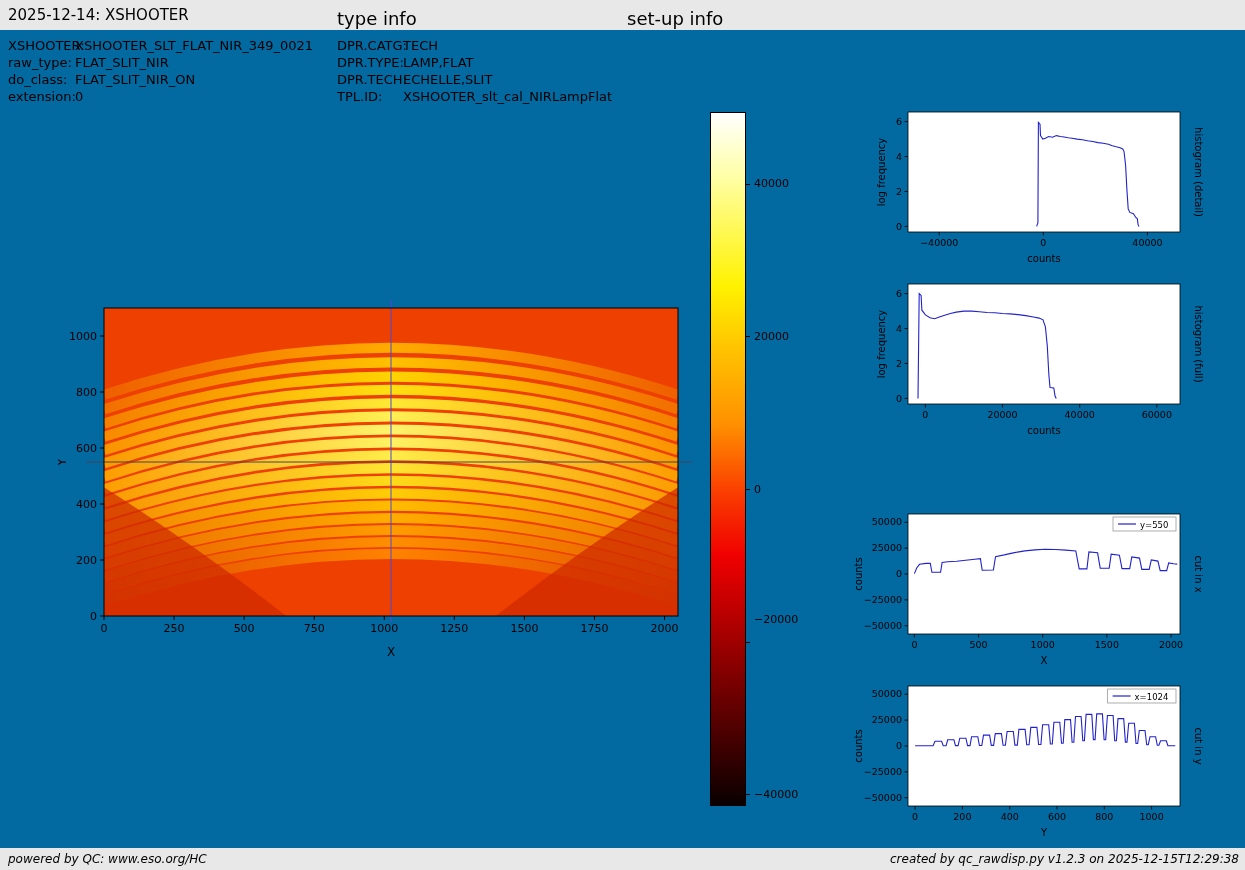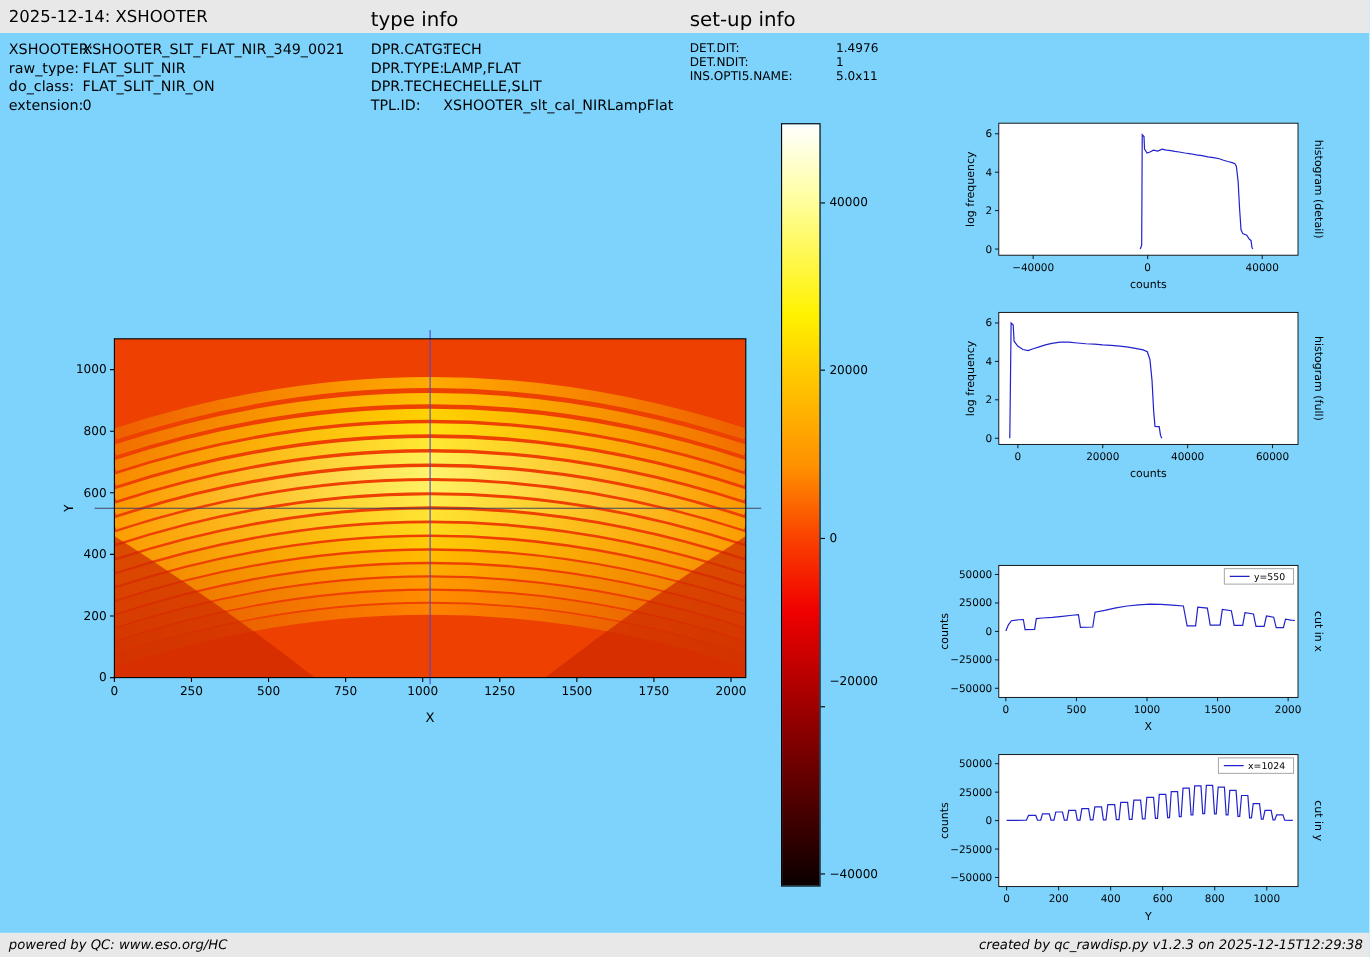--- a/index.html
+++ b/index.html
@@ -1,16 +1,16 @@
 <!DOCTYPE html>
 <html><head>
 <meta charset="utf-8">
 <style>
   html,body{margin:0;padding:0;background:#fff;}
-  .page{position:relative;width:1245px;height:870px;background:#7dd3fc;
+  .page{position:relative;width:1245px;height:870px;background:#0369a1;
         font-family:"DejaVu Sans",sans-serif;color:#000;overflow:hidden;}
   .header{position:absolute;left:0;top:0;width:100%;height:30px;background:#e8e8e8;}
   .header .title{position:absolute;left:8px;top:6px;font-size:15px;}
   .header .sect{position:absolute;top:8px;font-size:18px;}
   .header .type-info{left:337px;}
   .header .setup-info{left:627px;}
   .infoblock{position:absolute;font-size:13px;line-height:17px;}
   #file-info{left:8px;top:37px;}
   #type-info{left:337px;top:37px;}
   #setup-info{left:627px;top:37px;font-size:11px;line-height:13px;}
@@ -75,34 +75,20 @@
     <div class="inforow">
         <span class="lbl-type">DPR.TECH:</span>
         <span class="val">ECHELLE,SLIT</span>
       </div>
     <div class="inforow">
         <span class="lbl-type">TPL.ID:</span>
         <span class="val">XSHOOTER_slt_cal_NIRLampFlat</span>
       </div>
   </div>
 
-  <div class="infoblock" id="setup-info">
-    <div class="inforow">
-        <span class="lbl-setup">DET.DIT:</span>
-        <span class="val">1.4976</span>
-      </div>
-    <div class="inforow">
-        <span class="lbl-setup">DET.NDIT:</span>
-        <span class="val">1</span>
-      </div>
-    <div class="inforow">
-        <span class="lbl-setup">INS.OPTI5.NAME:</span>
-        <span class="val">5.0x11</span>
-      </div>
-  </div>
 
   <svg class="chart" id="main-figure" width="660" height="372">
       <defs>
         <clipPath id="c0">
           <rect x="46" y="13" width="574" height="308"></rect>
         </clipPath>
         <linearGradient id="og0" x1="0" y1="0" x2="1" y2="0">
           <stop offset="0%" stop-color="#ef5f00"></stop>
           <stop offset="50%" stop-color="#ffab00"></stop>
           <stop offset="100%" stop-color="#ef5f00"></stop>

